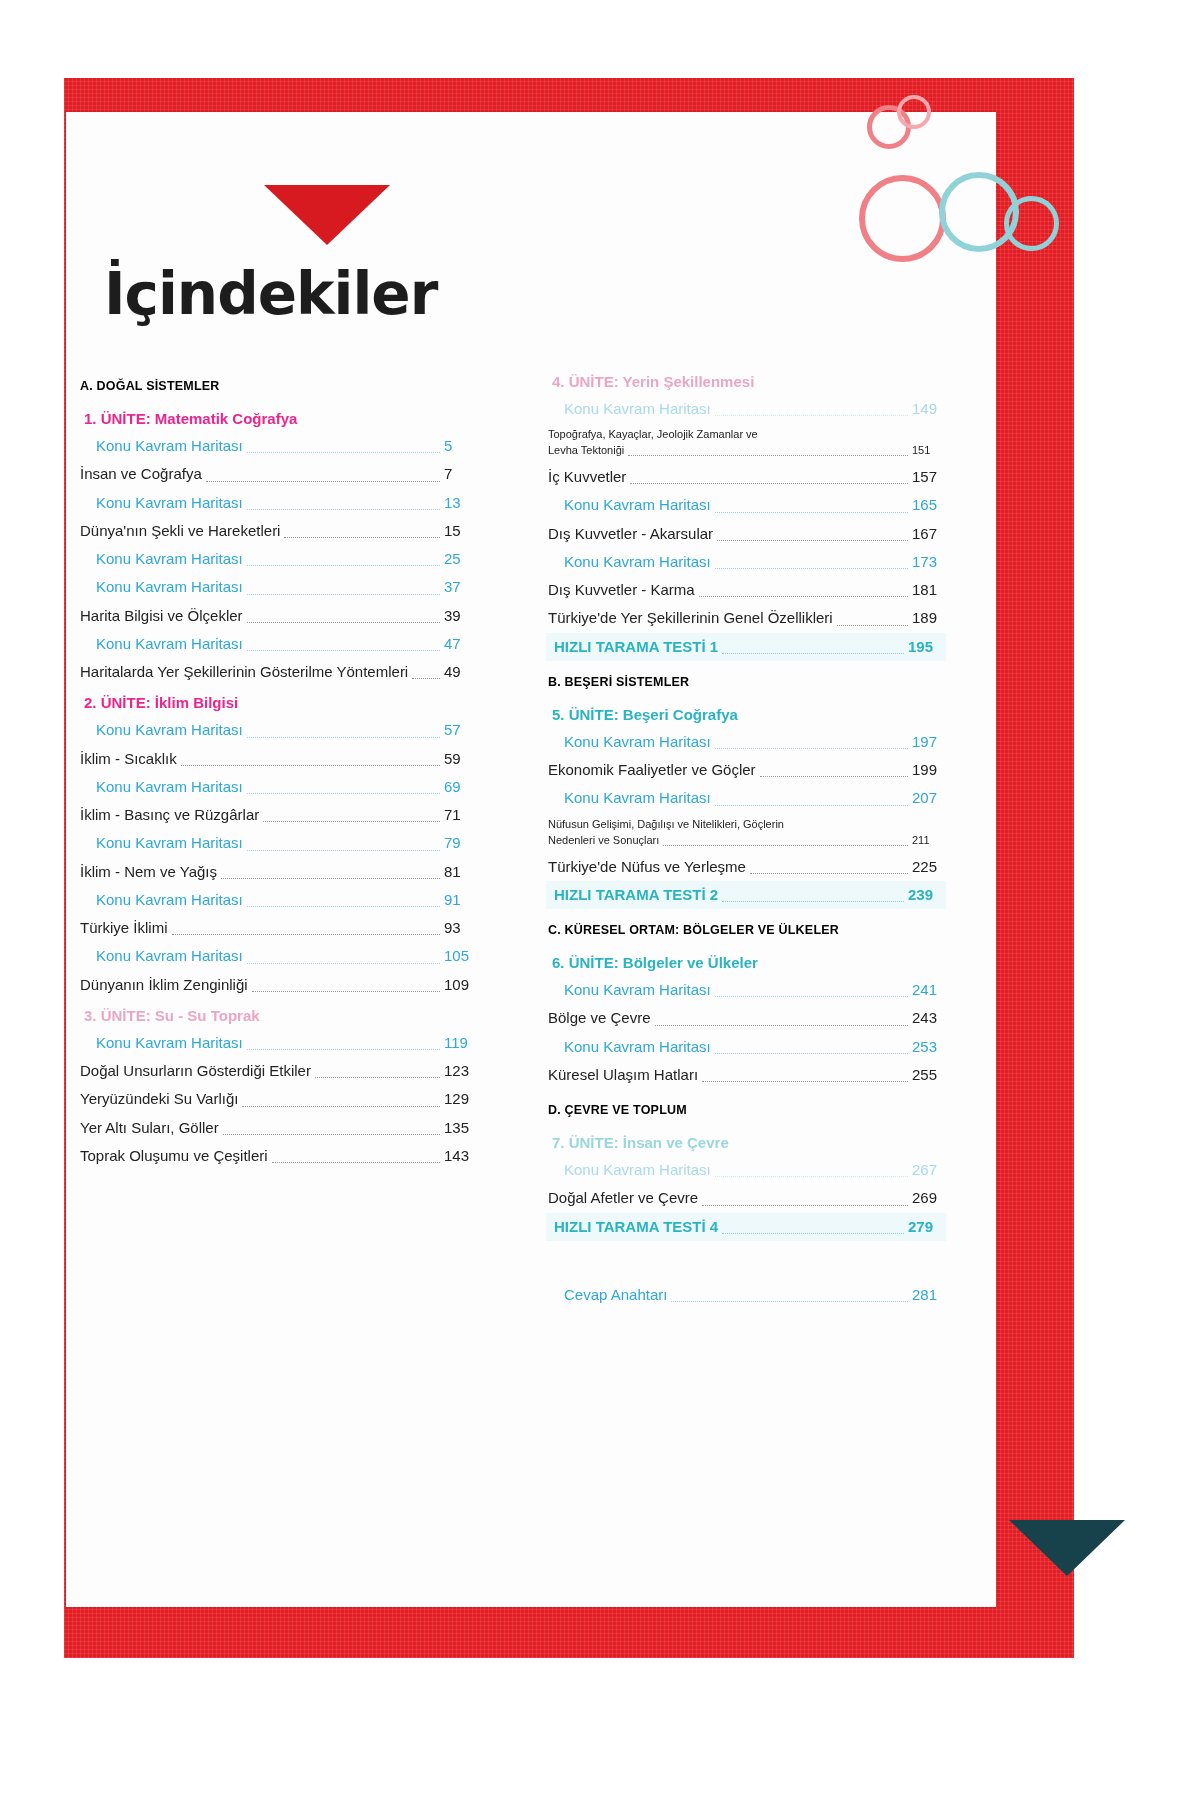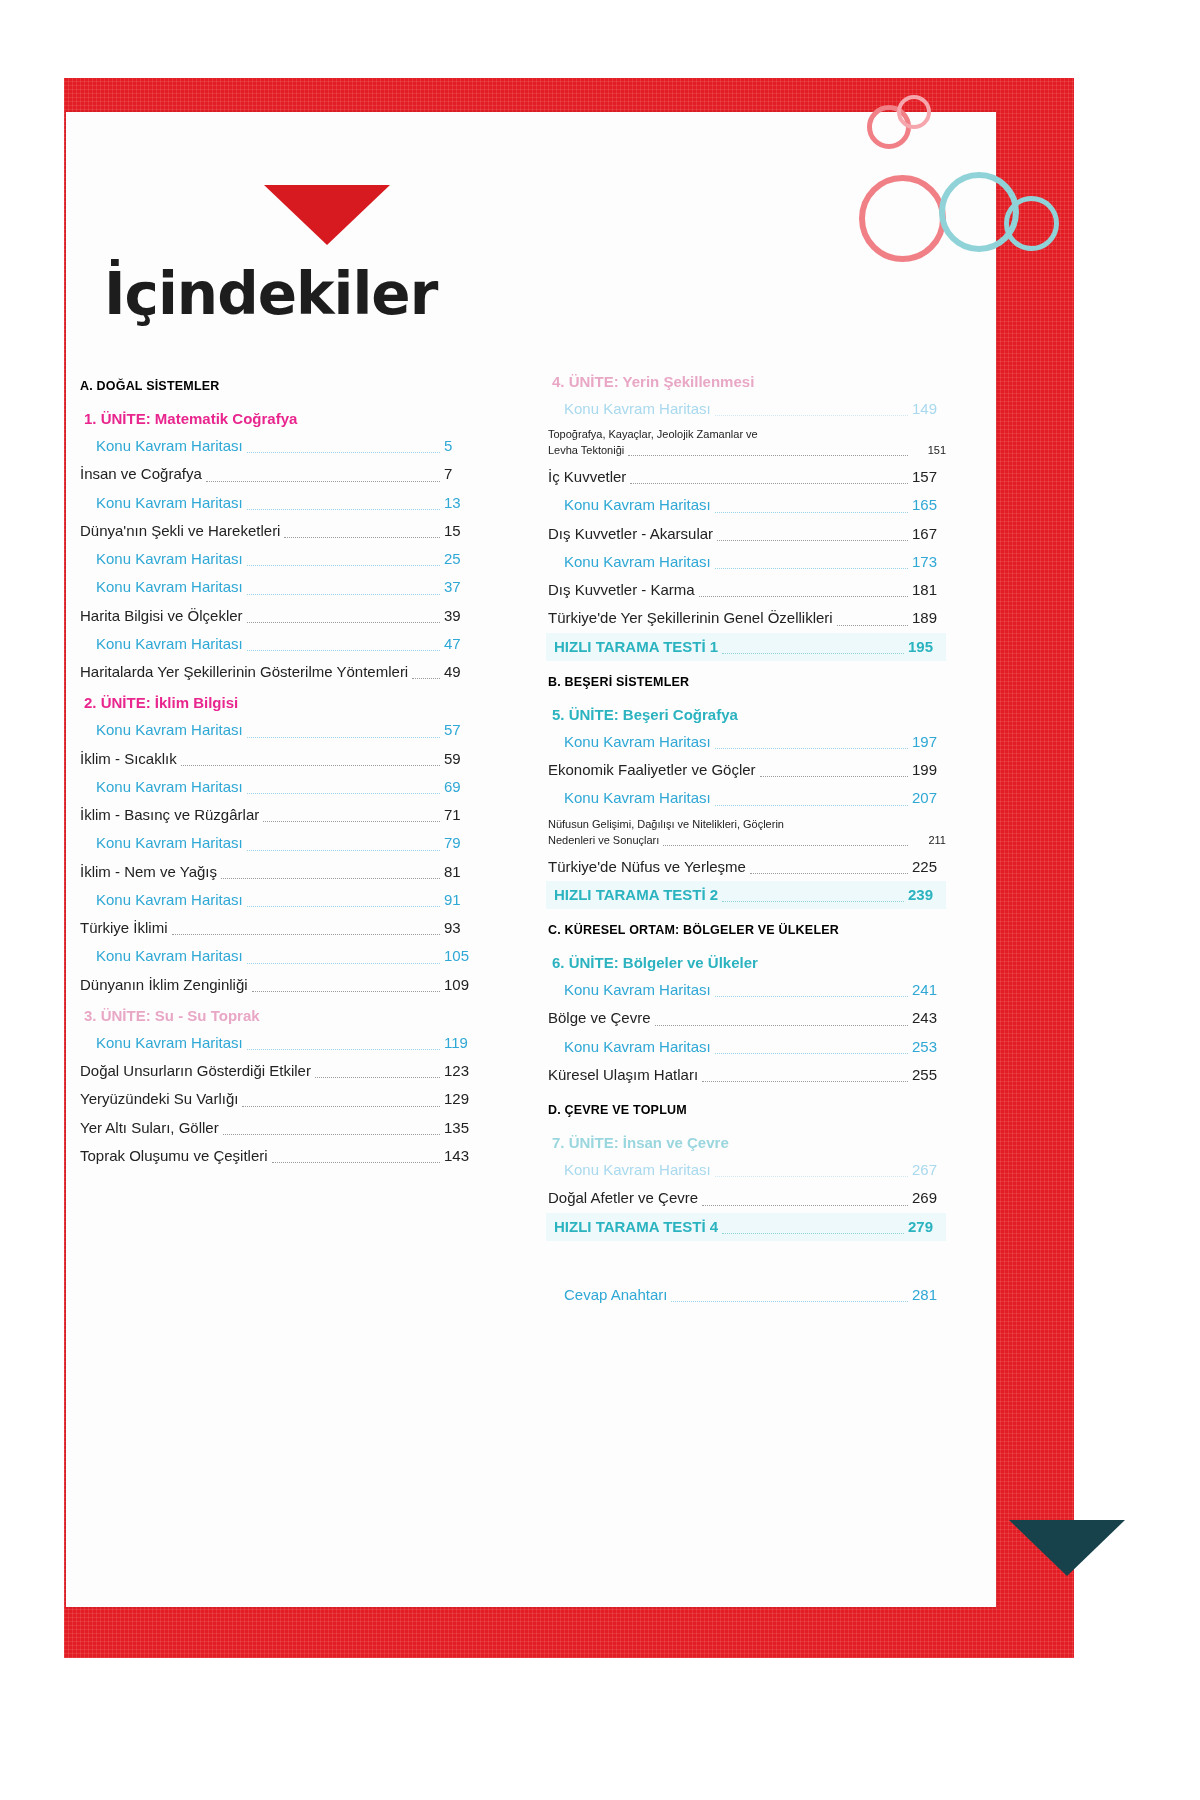--- a/index.html
+++ b/index.html
@@ -179,21 +179,21 @@
   .wrapentry .line2 {
     display: flex;
     align-items: flex-end;
   }
   .wrapentry .line2 .txt { white-space: nowrap; }
   .wrapentry .line2 .dots {
     flex: 1;
     border-bottom: 1px dotted #9a9a9a;
     margin: 0 4px 3px 4px;
   }
-  .wrapentry .line2 .pg { width: 34px; text-align: right; }
+  .wrapentry .line2 .pg { width: 34px; }
 </style>
 </head>
 <body>
 
 <div class="page">
   <div class="red-frame"></div>
   <div class="white-sheet"></div>
   <div class="wedge-top"></div>
   <div class="wedge-bottom"></div>
 

